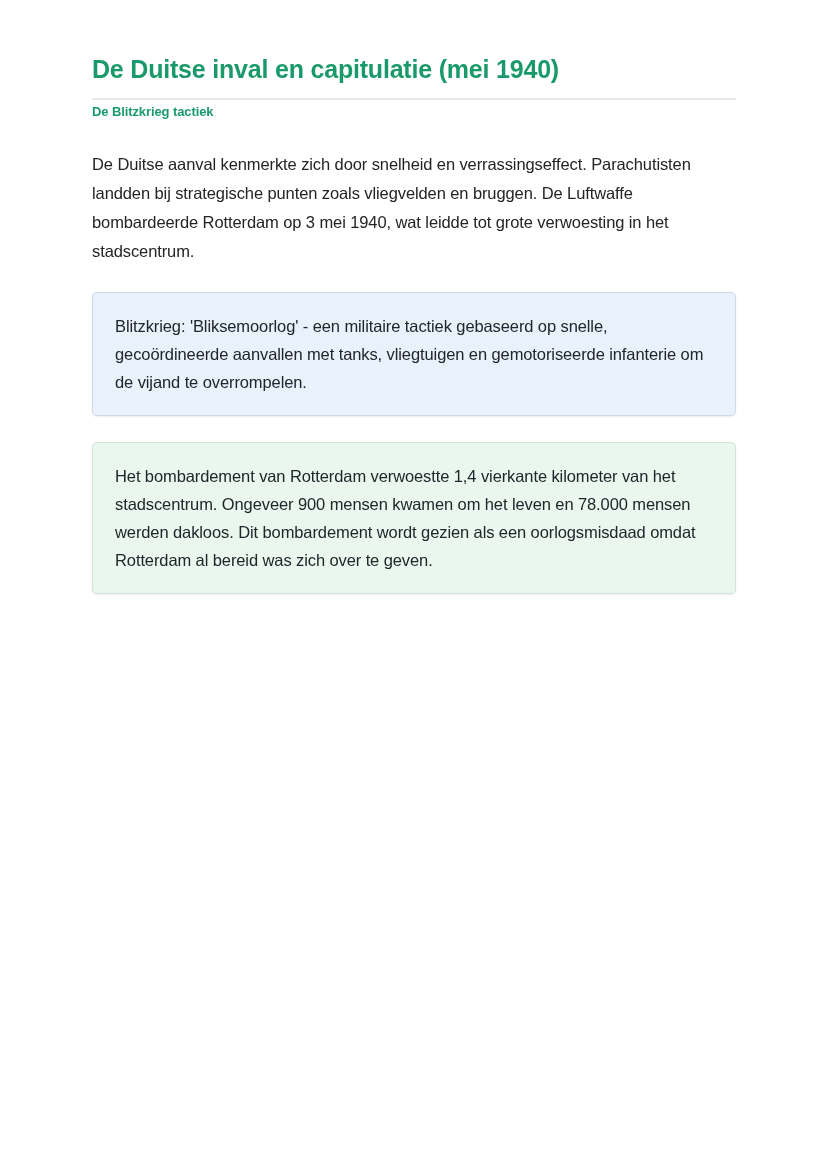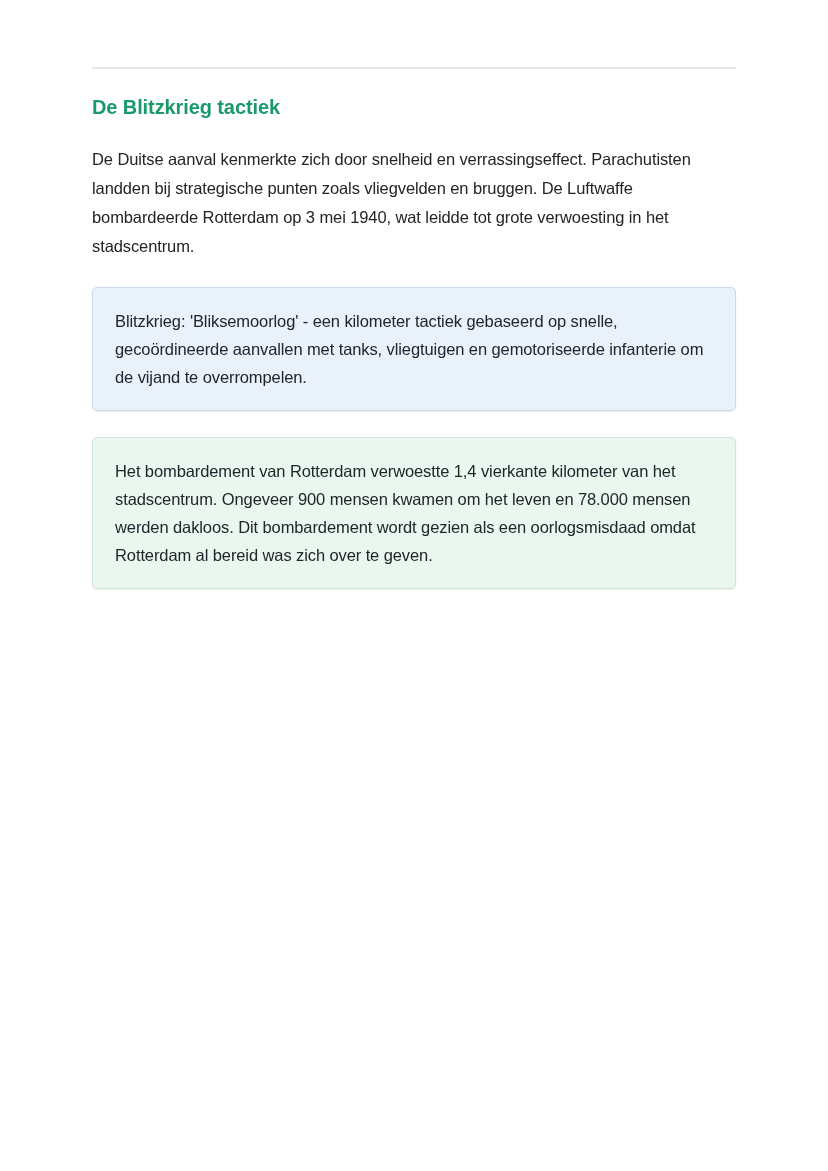--- a/index.html
+++ b/index.html
@@ -39,24 +39,23 @@
   }
   p.body-par{
     font-size:16.5px;
     line-height:29px;
     letter-spacing:-0.1px;
     margin-top:26px;
     color:var(--text);
   }
   h2.sub-heading{
     color:var(--green);
-    font-size:20px;
+    font-size:13px;
     font-weight:700;
     line-height:24px;
-    margin-top:26px;
     letter-spacing:-0.1px;
   }
   .callout{
     margin-top:26px;
     border-radius:5px;
     padding:19px 22px;
     box-shadow:0 1px 2px rgba(0,0,0,0.07);
   }
   .callout p{
     font-size:16.5px;
@@ -70,29 +69,30 @@
   }
   .callout.green{
     background:var(--callout2-bg);
     border:1px solid var(--callout2-border);
   }
 </style>
 </head>
 <body>
 
 <div class="content">
+  <h1 class="page-title">De Duitse inval en capitulatie (mei 1940)</h1>
 
   <hr class="divider">
 
 
   <h2 class="sub-heading">De Blitzkrieg tactiek</h2>
 
   <p class="body-par">De Duitse aanval kenmerkte zich door snelheid en verrassingseffect. Parachutisten landden bij strategische punten zoals vliegvelden en bruggen. De Luftwaffe bombardeerde Rotterdam op 3 mei 1940, wat leidde tot grote verwoesting in het stadscentrum.</p>
 
   <div class="callout blue">
-    <p>Blitzkrieg: 'Bliksemoorlog' - een kilometer tactiek gebaseerd op snelle, gecoördineerde aanvallen met tanks, vliegtuigen en gemotoriseerde infanterie om de vijand te overrompelen.</p>
+    <p>Blitzkrieg: 'Bliksemoorlog' - een militaire tactiek gebaseerd op snelle, gecoördineerde aanvallen met tanks, vliegtuigen en gemotoriseerde infanterie om de vijand te overrompelen.</p>
   </div>
 
 
   <div class="callout green">
     <p>Het bombardement van Rotterdam verwoestte 1,4 vierkante kilometer van het stadscentrum. Ongeveer 900 mensen kwamen om het leven en 78.000 mensen werden dakloos. Dit bombardement wordt gezien als een oorlogsmisdaad omdat Rotterdam al bereid was zich over te geven.</p>
   </div>
 </div>
 
 </body></html>

